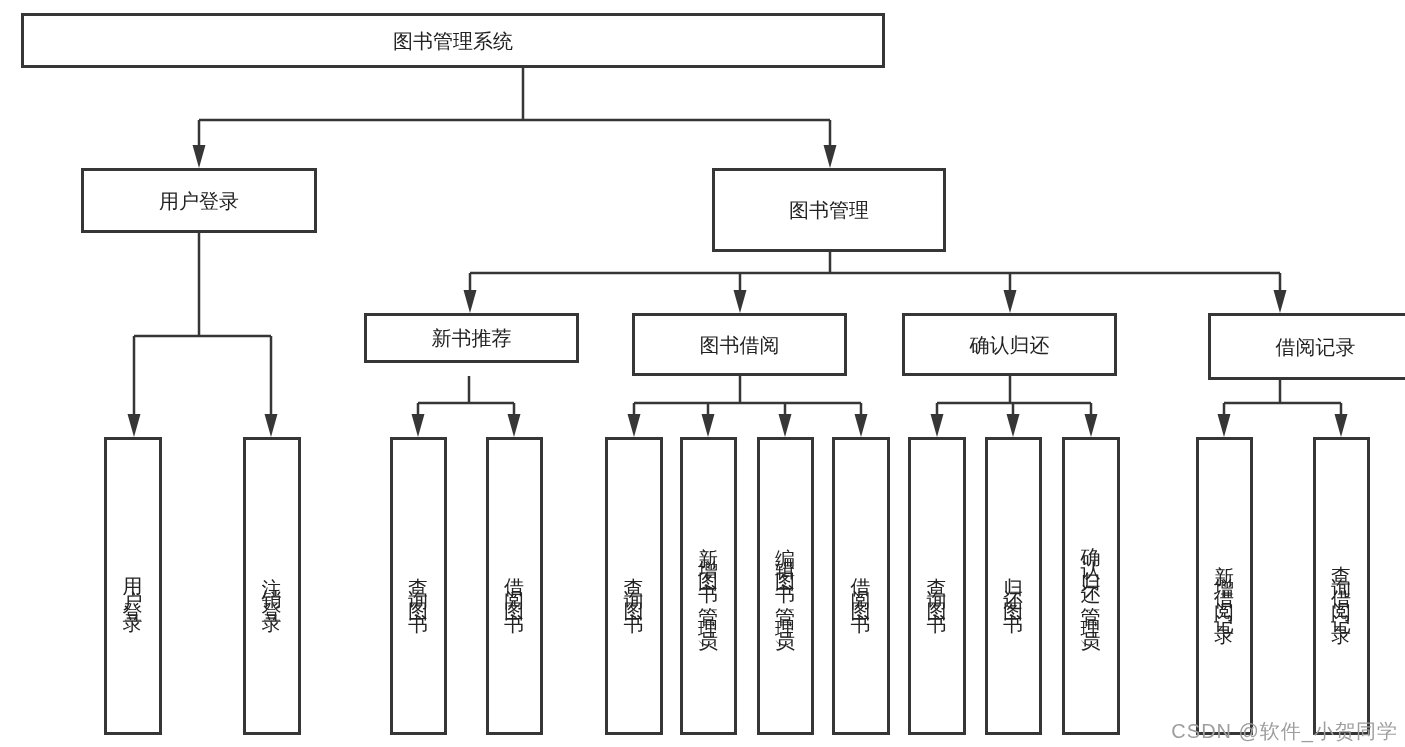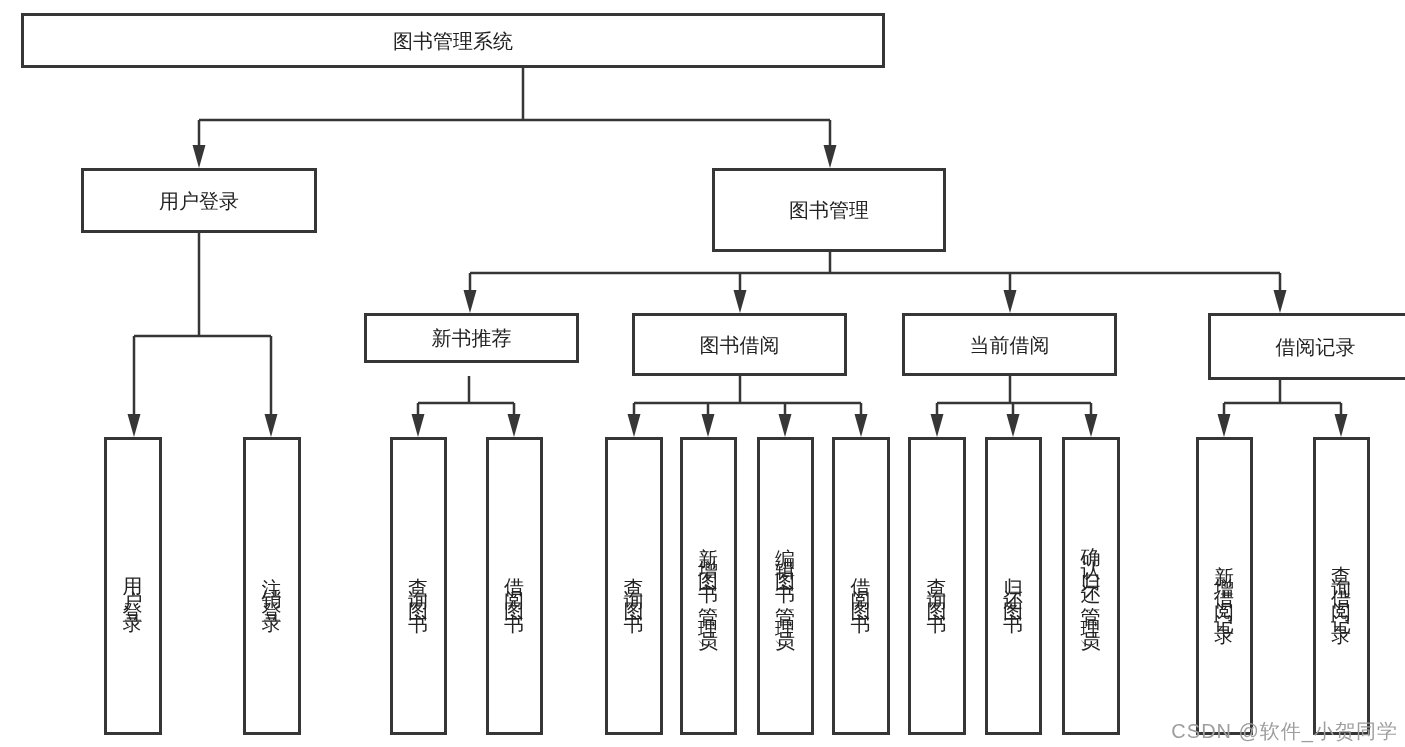--- a/index.html
+++ b/index.html
@@ -80,21 +80,21 @@
     <span>图书管理</span>
   </div>
 
   <div class="box" style="left:364px;top:313px;width:215px;height:50px;">
     <span>新书推荐</span>
   </div>
   <div class="box" style="left:632px;top:313px;width:215px;height:63px;">
     <span>图书借阅</span>
   </div>
   <div class="box" style="left:902px;top:313px;width:215px;height:63px;">
-    <span>当前借阅</span>
+    <span>确认归还</span>
   </div>
   <div class="box" style="left:1208px;top:313px;width:215px;height:67px;">
     <span>借阅记录</span>
   </div>
 
   <div class="box vbox" style="left:104px;top:437px;width:58px;height:298px;">用户登录</div>
   <div class="box vbox" style="left:243px;top:437px;width:58px;height:298px;">注销登录</div>
 
   <div class="box vbox" style="left:390px;top:437px;width:57px;height:298px;">查询图书</div>
   <div class="box vbox" style="left:486px;top:437px;width:57px;height:298px;">借阅图书</div>

